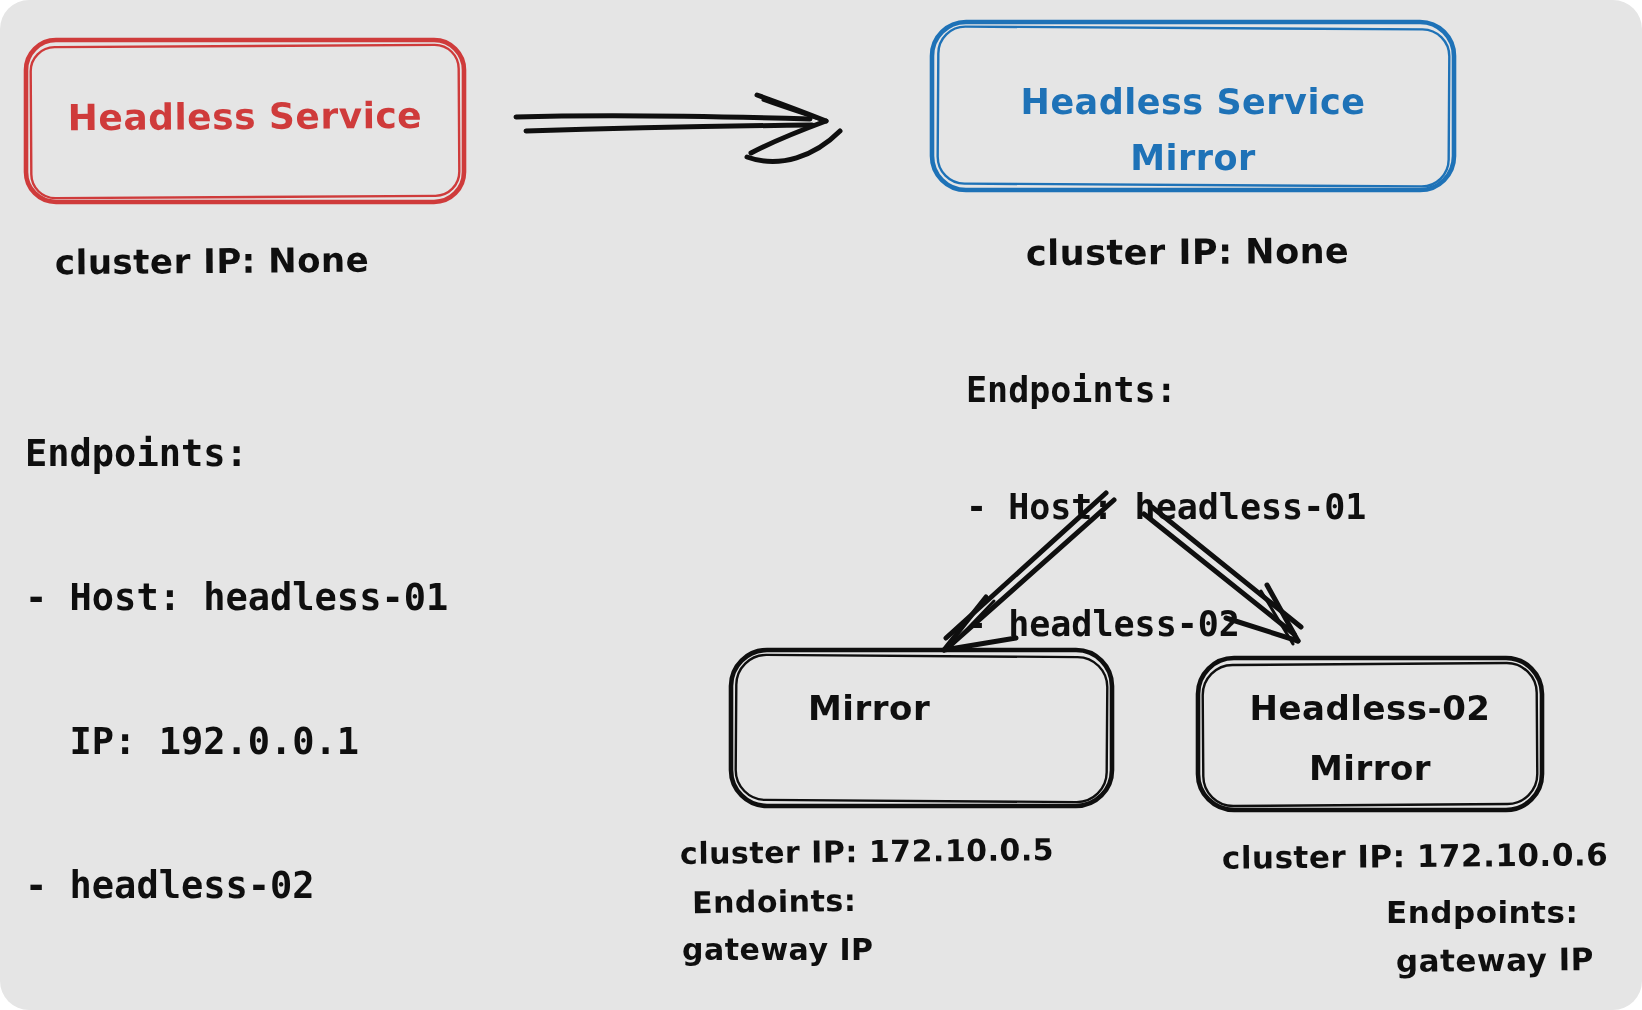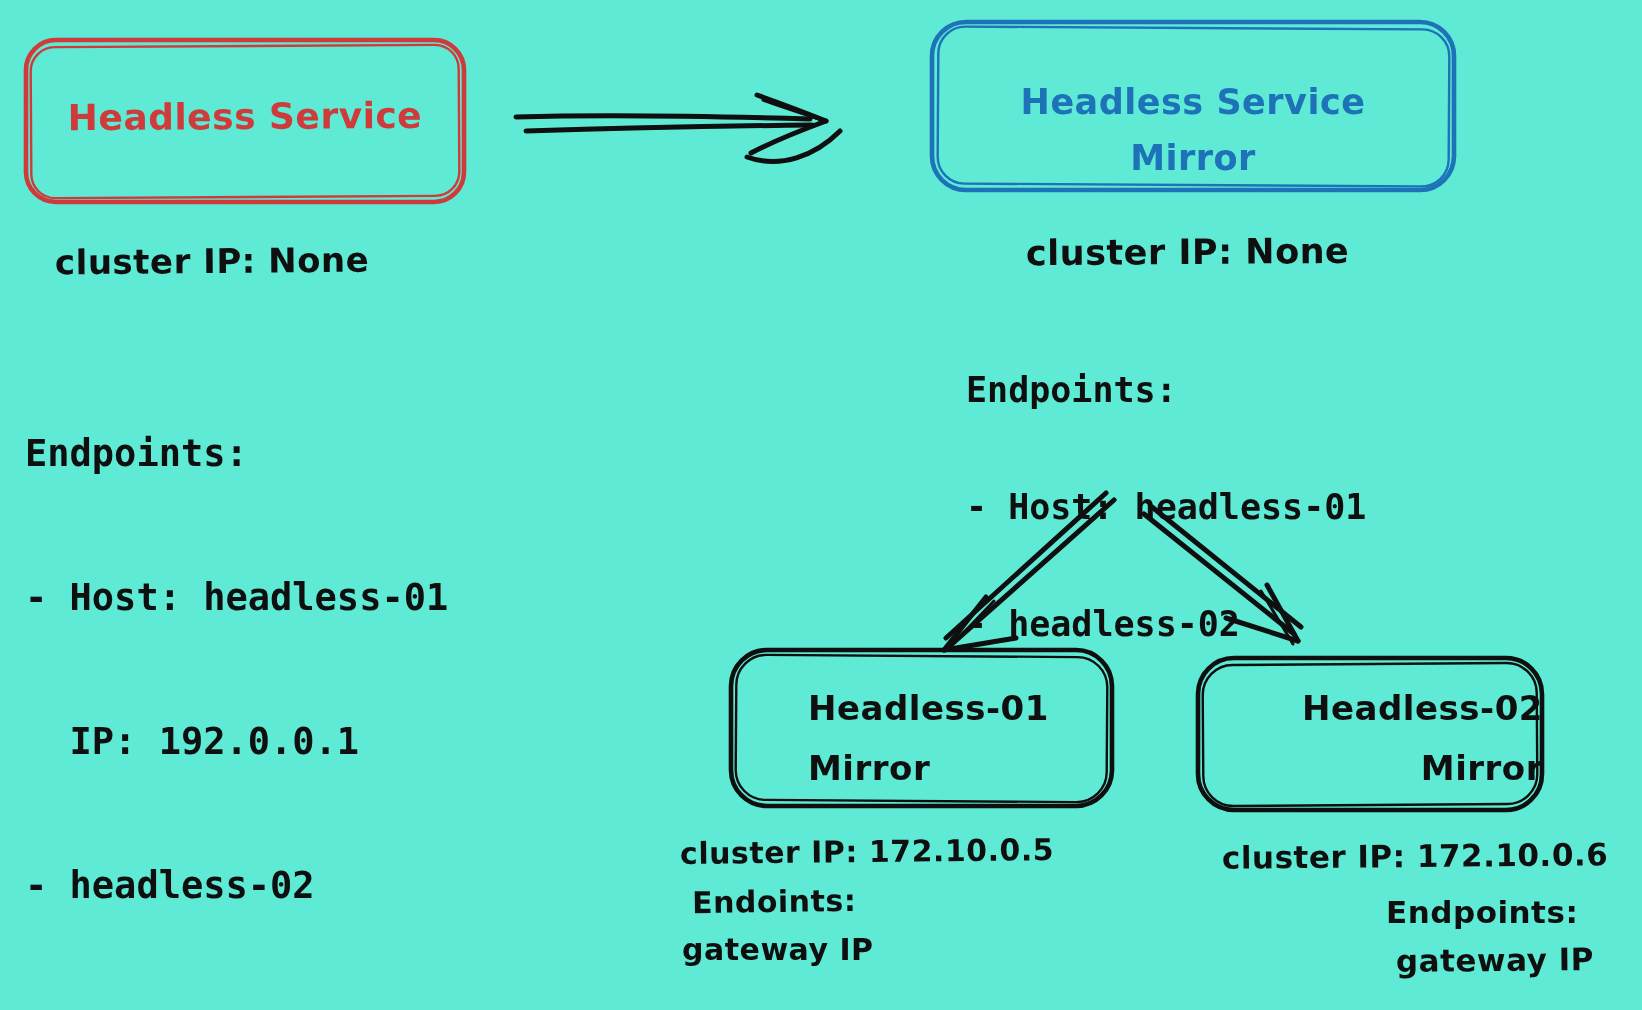--- a/index.html
+++ b/index.html
@@ -5,23 +5,24 @@
   html, body { margin: 0; padding: 0; background: #ffffff; }
   :root {
     --source-accent: #cf3b3b;
     --mirror-accent: #1e72b7;
     --ink: #0f0f0f;
   }
   .canvas {
     position: relative;
     width: 1642px;
     height: 1010px;
-    background: #5eead4;
+    background: #e5e5e5;
     overflow: hidden;
     font-family: "DejaVu Sans", "Liberation Sans", sans-serif;
+    border-radius: 29px;
   }
   .canvas svg { position: absolute; left: 0; top: 0; }
 
   .stroke-red  { stroke: var(--source-accent); fill: none; }
   .stroke-blue { stroke: var(--mirror-accent); fill: none; }
   .stroke-ink  { stroke: var(--ink); fill: none; }
   .w-main { stroke-width: 4.6; stroke-linecap: round; stroke-linejoin: round; }
   .w-thin { stroke-width: 2.4; stroke-linecap: round; stroke-linejoin: round; }
   .w-arrow { stroke-width: 5; stroke-linecap: round; stroke-linejoin: round; }
   .w-arrow-thin { stroke-width: 3; stroke-linecap: round; stroke-linejoin: round; }
@@ -35,21 +36,21 @@
   .mir-title   { left: 932px; top: 74px; width: 522px; text-align: center;
                  font-size: 35px; line-height: 56px; color: var(--mirror-accent); }
 
   .src-cluster { left: 55px;  top: 241px; font-size: 34px; transform: rotate(-0.5deg); }
   .mir-cluster { left: 1026px; top: 232px; font-size: 35px; transform: rotate(-0.4deg); }
 
   .src-endpoints { left: 25px;  top: 334px; font-size: 37px; line-height: 48px; }
   .mir-endpoints { left: 966px; top: 293px; font-size: 35px; line-height: 39px; }
 
   .pod1-title { left: 808px;  top: 678px; font-size: 34px; line-height: 60px; text-align: left; }
-  .pod2-title { left: 1197px; top: 678px; width: 346px; font-size: 34px; line-height: 60px; text-align: right; }
+  .pod2-title { left: 1197px; top: 678px; width: 346px; font-size: 34px; line-height: 60px; text-align: center; }
 
   .pod1-cluster  { left: 680px; top: 834px; font-size: 30px; transform: rotate(-0.6deg); }
   .pod1-endo     { left: 692px; top: 884px; font-size: 30px; transform: rotate(-0.8deg); }
   .pod1-gateway  { left: 682px; top: 932px; font-size: 30px; }
 
   .pod2-cluster  { left: 1222px; top: 838px; font-size: 31px; transform: rotate(-0.5deg); }
   .pod2-endo     { left: 1386px; top: 894px; font-size: 31px; }
   .pod2-gateway  { left: 1396px; top: 942px; font-size: 31px; transform: rotate(-0.6deg); }
 </style>
 </head>
@@ -119,21 +120,20 @@
     <div>Mirror</div>
   </div>
   <div class="txt hand mir-cluster">cluster IP: None</div>
   <div class="txt mono mir-endpoints">
     <div>Endpoints:</div>
     <div>- Host: headless-01</div>
     <div>- headless-02</div>
   </div>
 
   <div class="txt hand pod1-title">
-    <div>Headless-01</div>
     <div>Mirror</div>
   </div>
   <div class="txt hand pod1-cluster">cluster IP: 172.10.0.5</div>
   <div class="txt hand pod1-endo">Endoints:</div>
   <div class="txt hand pod1-gateway">gateway IP</div>
 
   <div class="txt hand pod2-title">
     <div>Headless-02</div>
     <div>Mirror</div>
   </div>

